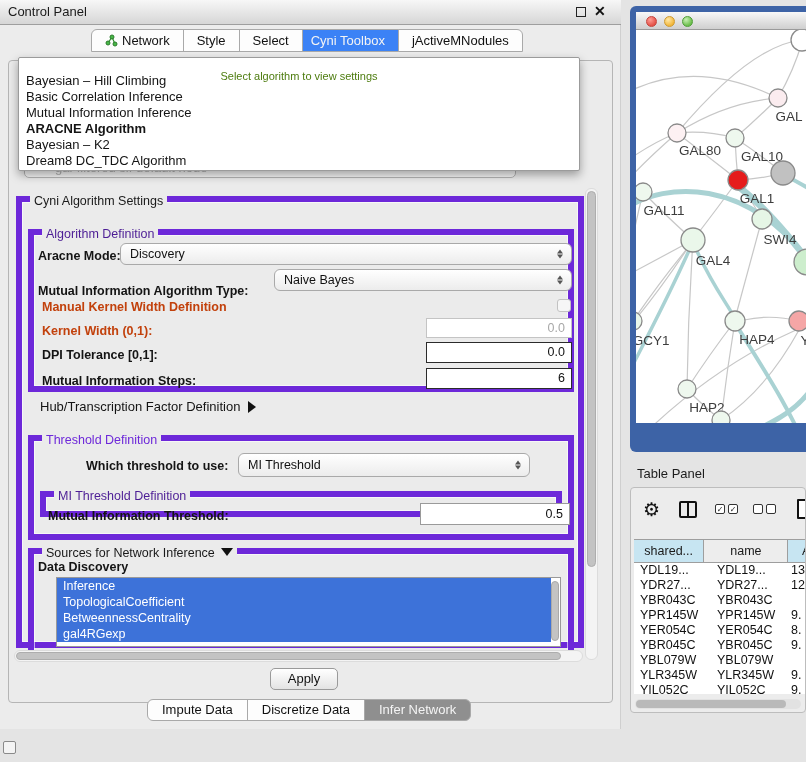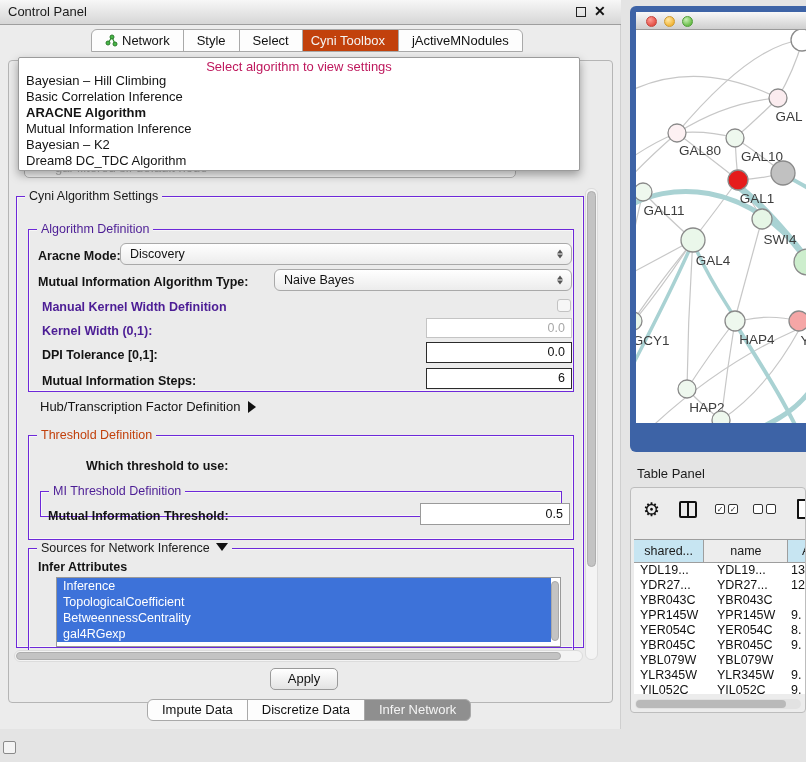--- a/index.html
+++ b/index.html
@@ -20,46 +20,46 @@
   #cp-float { left:576px; top:7px; width:10px; height:10px; border:1.5px solid #222; background:transparent; }
   #cp-close { left:594px; top:3px; font-size:14px; font-weight:bold; color:#111; }
 
   
   .tabstrip { display:flex; }
   #cp-tabs { left:92px; top:29px; }
   .tab { height:23px; line-height:21px; padding:0 13px; background:#fdfdfd; border:1px solid #a9a9a9;
     margin-left:-1px; font-size:13px; color:#111; display:flex; align-items:center; gap:4px; }
   .tab.first { border-radius:6px 0 0 0; }
   .tab.last  { border-radius:0 6px 0 0; }
-  .tab.selected { background:#c2410c; color:#f4f4f4;padding-left:8px; }
+  .tab.selected { background:#3b82f6; color:#f4f4f4;padding-left:8px; }
 
   
   #cp-content { left:8px; top:60px; width:605px; height:643px; background:#ebebeb;
     border:1px solid #b5b5b5; border-radius:4px; }
 
   
   #algo-popup { left:18px; top:57px; width:562px; height:114px; background:#ffffff;
     border:1px solid #9b9b9b; border-radius:2px; box-shadow:0 4px 10px rgba(0,0,0,.35); z-index:50; }
-  #algo-prompt { text-align:center; font-size:13px; color:#be185d; padding-top:1px; height:15px; }
+  #algo-prompt { text-align:center; font-size:11px; color:#4d7c0f; padding-top:12px; height:15px; }
   .popup-item { font-size:13px; color:#141414; height:16px; line-height:16px; padding-left:7px; white-space:nowrap; }
   .popup-item.bold { font-weight:bold; }
 
   
   #combo-fragment { left:502px; top:99px; width:30px; height:27px; border:1px solid #8fa9c6;
     border-radius:6px; background:linear-gradient(#fff,#ededed); box-shadow:0 0 4px 2px rgba(96,150,226,.8); z-index:5; }
   #bg-combo { left:24px; top:156px; width:492px; height:22px; border:1px solid #b5b5b5; border-radius:5px;
     background:#f7f7f7; z-index:4; font-size:13px; color:#b3b3b3; line-height:22px; padding-left:30px; }
 
   
   #settings { left:12px; top:186px; width:590px; height:477px; overflow:hidden; }
-  .groupbox { position:absolute; border:1px solid #6d28d9; box-shadow:inset 0 0 0 1px rgba(255,255,255,.6); }
+  .groupbox { position:absolute; border:6px solid #6d28d9; box-shadow:inset 0 0 0 1px rgba(255,255,255,.6); }
   .grouptitle { position:absolute; top:-8px; left:8px; background:#ebebeb; padding:0 4px; font-size:12.5px; }
-  .t-black { color:#1a1a1a; } .t-blue { color:#4c1d95; } .t-green { color:#c2410c; }
+  .t-black { color:#1a1a1a; } .t-blue { color:#4c1d95; } .t-green { color:#6d28d9; }
   .lbl { position:absolute; font-size:12.5px; font-weight:bold; color:#141414; white-space:nowrap; }
-  .lbl.dis { color:#4c1d95; }
+  .lbl.dis { color:#c2410c; }
   .combo { position:absolute; border:1px solid #a9a9a9; border-radius:6px;
     background:linear-gradient(#ffffff,#ececec); font-size:12.5px; color:#111; }
   .combo .val { position:absolute; left:9px; top:50%; transform:translateY(-50%); white-space:nowrap; }
   .combo .arrows { position:absolute; right:8px; top:50%; transform:translateY(-50%); width:7px; }
   .arrows:before, .arrows:after { content:""; display:block; width:0; height:0; margin:1px auto;
     border-left:3.5px solid transparent; border-right:3.5px solid transparent; }
   .arrows:before { border-bottom:4px solid #555; }
   .arrows:after  { border-top:4px solid #555; }
   .field { position:absolute; background:#fff; border:1px solid #2b2b2b; font-size:12.5px; color:#111;
     text-align:right; padding-right:6px; }
@@ -167,42 +167,42 @@
   <div class="abs" id="combo-fragment">
     <span class="arrows" style="position:absolute;right:8px;top:50%;transform:translateY(-50%);width:7px;"></span>
   </div>
   <div class="abs" id="bg-combo">gal-filtered sif default node</div>
 
   <div class="abs" id="algo-popup">
     <div id="algo-prompt">Select algorithm to view settings</div>
     <div id="popup-list">
         <div class="popup-item">Bayesian – Hill Climbing</div>
         <div class="popup-item">Basic Correlation Inference</div>
+        <div class="popup-item">Mutual Information Inference</div>
         <div class="popup-item bold">ARACNE Algorithm</div>
-        <div class="popup-item">Mutual Information Inference</div>
         <div class="popup-item">Bayesian – K2</div>
         <div class="popup-item">Dream8 DC_TDC Algorithm</div>
       </div>
   </div>
 
   <div class="abs" id="settings">
 
     <div class="groupbox" style="left:4px; top:10px; width:568px; height:452px;">
       <span class="grouptitle t-black">Cyni Algorithm Settings</span>
     </div>
 
     <div class="groupbox" style="left:16px; top:43px; width:546px; height:163px;">
       <span class="grouptitle t-blue">Algorithm Definition</span>
     </div>
     <span class="lbl" style="left:26px; top:63px;">Aracne Mode:</span>
     <div class="combo" style="left:108px; top:57px; width:452px; height:22px;text-decoration:underline;">
       <span class="val">Discovery</span>
       <span class="arrows"></span>
     </div>
-    <span class="lbl" style="left:26px; top:89px;">Mutual Information Algorithm Type:</span>
+    <span class="lbl" style="left:26px; top:98px;">Mutual Information Algorithm Type:</span>
     <div class="combo" style="left:262px; top:83px; width:298px; height:22px;">
       <span class="val">Naive Bayes</span>
       <span class="arrows"></span>
     </div>
     <span class="lbl dis" style="left:30px; top:114px;">Manual Kernel Width Definition</span>
     <span class="checkbox" style="left:545px; top:113px;"></span>
     <span class="lbl dis" style="left:30px; top:138px;">Kernel Width (0,1):</span>
     <div class="field dis" style="left:414px; top:132px; width:146px; height:20px; line-height:18px;">0.0</div>
     <span class="lbl" style="left:30px; top:162px;">DPI Tolerance [0,1]:</span>
     <div class="field" style="left:414px; top:156px; width:146px; height:21px; line-height:19px;">0.0</div>
@@ -210,32 +210,36 @@
     <div class="field" style="left:414px; top:182px; width:146px; height:21px; line-height:19px;">6</div>
 
     <span class="lbl" style="left:28px; top:213px; font-weight:normal; font-size:13px;">
       <span>Hub/Transcription Factor Definition</span><span class="tri-right"></span>
     </span>
 
     <div class="groupbox" style="left:16px; top:249px; width:546px; height:105px;">
       <span class="grouptitle t-green">Threshold Definition</span>
     </div>
     <span class="lbl" style="left:74px; top:273px;">Which threshold to use:</span>
+    <div class="combo" style="left:226px; top:267px; width:292px; height:24px;">
+      <span class="val">MI Threshold</span>
+      <span class="arrows"></span>
+    </div>
     <div class="groupbox" style="left:28px; top:305px; width:522px; height:26px;">
       <span class="grouptitle t-blue">MI Threshold Definition</span>
     </div>
     <span class="lbl" style="left:36px; top:323px;">Mutual Information Threshold:</span>
     <div class="field" style="left:408px; top:317px; width:150px; height:22px; line-height:20px; border-color:#9a9a9a;">0.5</div>
 
     <div class="groupbox" style="left:16px; top:362px; width:546px; height:112px;">
       <span class="grouptitle t-black">
         <span>Sources for Network Inference</span><span class="tri-down"></span>
       </span>
     </div>
-    <span class="lbl" style="left:26px; top:374px;">Infer Attributes</span>
+    <span class="lbl" style="left:26px; top:374px;">Data Discovery</span>
     <div class="abs" id="attr-list">
       <div class="attr-row sel">Inference</div>
         <div class="attr-row sel">TopologicalCoefficient</div>
         <div class="attr-row sel">BetweennessCentrality</div>
         <div class="attr-row sel">gal4RGexp</div>
         <div id="attr-vsb"></div>
     </div>
 
     <div class="abs sb-track-v" style="left:573px; top:2px; width:13px; height:472px;">
       <div class="sb-thumb" style="left:1px; top:2px; width:9px; height:376px;"></div>

